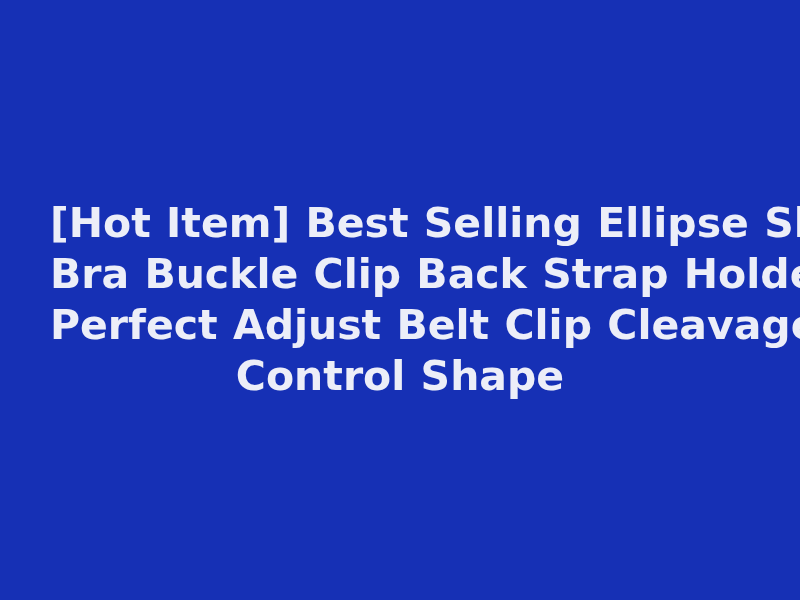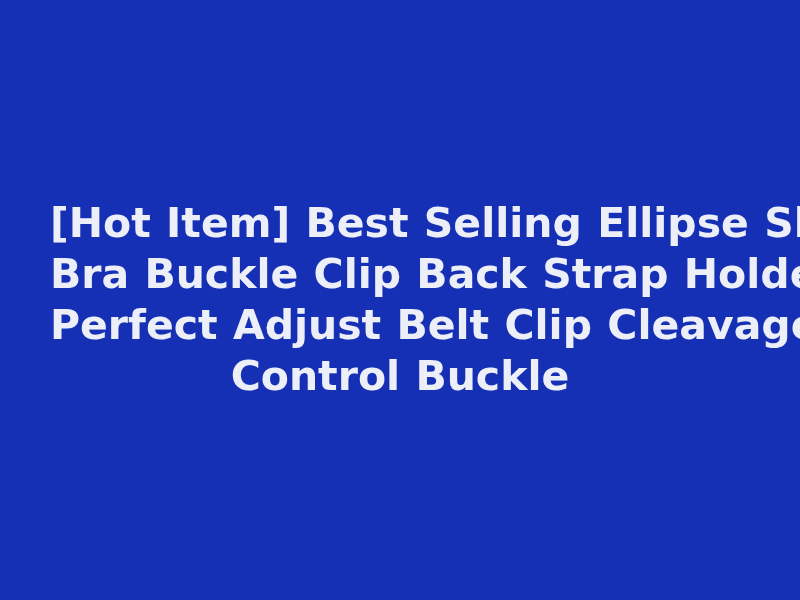--- a/index.html
+++ b/index.html
@@ -42,15 +42,15 @@
   }
 </style>
 </head>
 <body style="background: rgb(22, 48, 181);">
 
 <div id="placeholder-card" style="background: rgb(22, 48, 181);">
   <div id="title-block" style="color: rgb(236, 238, 248);">
     <span class="title-line">[Hot Item] Best Selling Ellipse Shape</span>
     <span class="title-line">Bra Buckle Clip Back Strap Holder</span>
     <span class="title-line">Perfect Adjust Belt Clip Cleavage</span>
-    <span class="title-line">Control Buckle</span>
+    <span class="title-line">Control Shape</span>
   </div>
 </div>
 
 </body></html>

